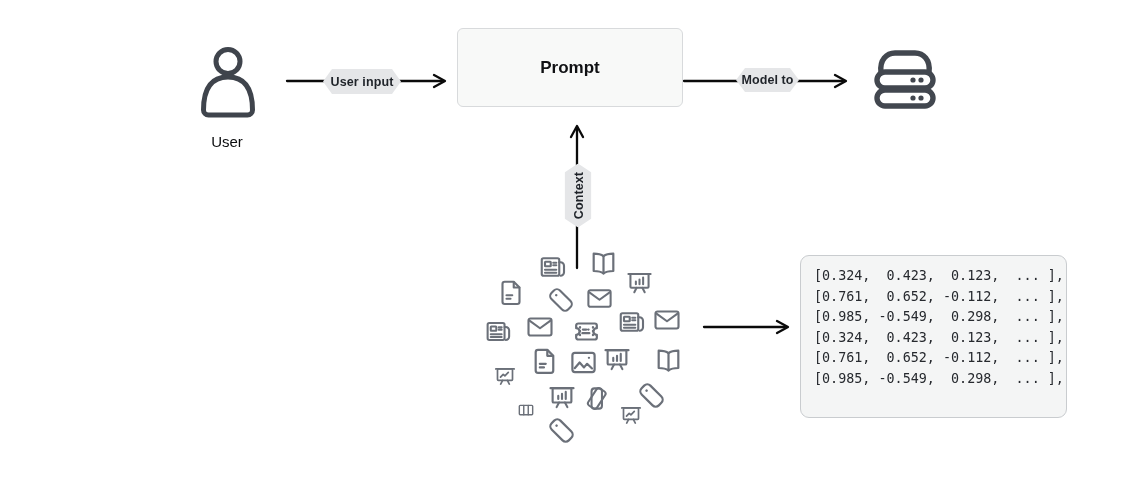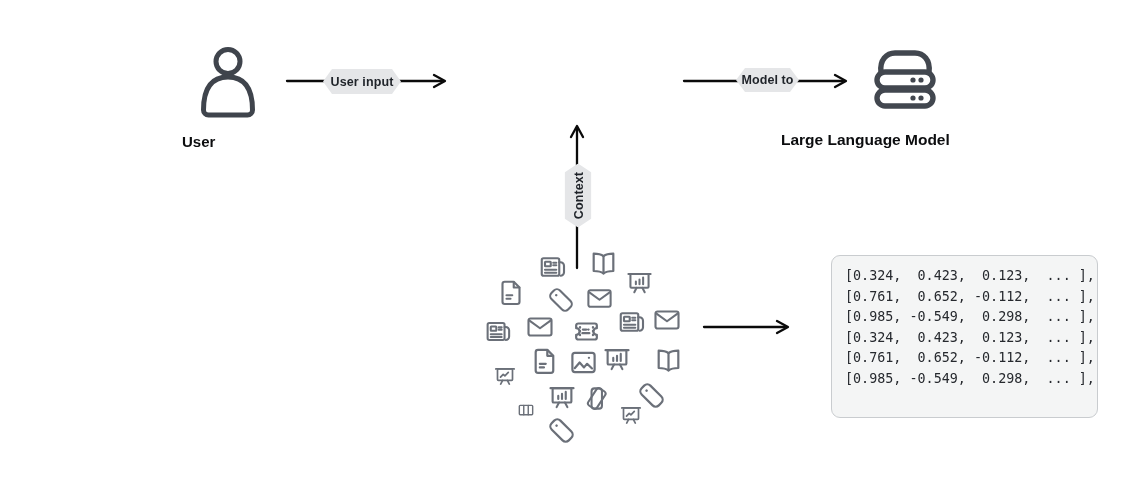--- a/index.html
+++ b/index.html
@@ -12,33 +12,33 @@
          clip-path:polygon(9px 0,calc(100% - 9px) 0,100% 50%,calc(100% - 9px) 100%,9px 100%,0 50%);}
   .badge.user-input{left:323px;top:69px;width:78px;height:25px;}
   .badge.sent-to{left:736px;top:68px;width:63px;height:24px;}
   .badge.context{left:546px;top:182px;width:64px;height:27px;transform:rotate(-90deg);}
 
   .node.prompt{position:absolute;left:457px;top:28px;width:226px;height:79px;box-sizing:border-box;
          background:#f8f9f8;border:1px solid #d8dadc;border-radius:6px;
          display:flex;align-items:center;justify-content:center;
          font-size:17px;font-weight:700;color:#101114;}
 
-  .label{position:absolute;font-weight:700;color:#0c0d0f;text-align:left;}
+  .label{position:absolute;font-weight:400;color:#0c0d0f;text-align:center;}
   .user-label{left:182px;top:133px;width:90px;font-size:15px;}
   .llm-label{left:781px;top:131px;width:250px;font-size:15.5px;}
   .vec-label{left:790px;top:430px;width:255px;font-size:15px;}
 
   .node-icon{position:absolute;}
   .user-icon{left:198px;top:40px;width:60px;height:82px;}
   .llm-icon{left:870px;top:46px;width:70px;height:66px;}
 
   .embed-box{position:absolute;left:800px;top:255px;width:267px;height:163px;box-sizing:border-box;
          background:#f4f5f5;border:1px solid #c9cccf;border-radius:9px;
          padding:10px 0 0 13px;
-         font-family:"DejaVu Sans Mono",monospace;font-size:13.4px;line-height:20.6px;color:#26292e;margin-left:31px;}
+         font-family:"DejaVu Sans Mono",monospace;font-size:13.4px;line-height:20.6px;color:#26292e;}
   .code-line{white-space:pre;}
 
   #cluster{position:absolute;left:0;top:0;width:1140px;height:480px;pointer-events:none;}
   .cicon{position:absolute;color:#6b7079;stroke:currentColor;fill:none;
          stroke-width:1.7;stroke-linecap:round;stroke-linejoin:round;}
   #icon-defs{position:absolute;width:0;height:0;overflow:hidden;}
 </style>
 </head>
 <body>
 
@@ -66,31 +66,33 @@
   <svg class="node-icon user-icon" viewBox="0 0 60 82" stroke="#3f444c" stroke-width="5" fill="none" stroke-linecap="round" stroke-linejoin="round">
     <circle cx="30" cy="21.5" r="12"></circle>
     <path d="M30 37 C14 37 5.5 48 5.5 70 a5 5 0 0 0 5 5 h39 a5 5 0 0 0 5 -5 C54.5 48 46 37 30 37 z"></path>
   </svg>
   <div class="label user-label">User</div>
 
   <div class="badge user-input">User input</div>
   <div class="badge sent-to">Model to</div>
   <div class="badge context">Context</div>
 
+  <div class="node prompt">
+    <span>Prompt</span>
+  </div>
 
   <svg class="node-icon llm-icon" viewBox="0 0 70 66" stroke="#42474f" stroke-width="5.4" fill="none" stroke-linecap="round" stroke-linejoin="round">
     <path d="M11 26 C9.5 14 16.5 7 25 7 h20 C53.5 7 60.5 14 59 26"></path>
     <rect x="7" y="26" width="56" height="16" rx="8"></rect>
     <rect x="7" y="44" width="56" height="16" rx="8"></rect>
     <circle cx="43" cy="34" r="2.6" fill="#42474f" stroke="none"></circle>
     <circle cx="51" cy="34" r="2.6" fill="#42474f" stroke="none"></circle>
     <circle cx="43" cy="52" r="2.6" fill="#42474f" stroke="none"></circle>
     <circle cx="51" cy="52" r="2.6" fill="#42474f" stroke="none"></circle>
   </svg>
-  <div class="label llm-label">Large Language Model</div>
 
   <div id="cluster">
       <svg viewBox="0 0 24 24" class="cicon" style="left: 538px; top: 252px; width: 30px; height: 30px;">
         <use href="#sym-newspaper"></use>
       </svg>
       <svg viewBox="0 0 24 24" class="cicon" style="left: 587.5px; top: 247.5px; width: 31px; height: 31px;">
         <use href="#sym-book"></use>
       </svg>
       <svg viewBox="0 0 24 24" class="cicon" style="left: 624.5px; top: 267.5px; width: 29px; height: 29px;">
         <use href="#sym-presentation-bar"></use>

